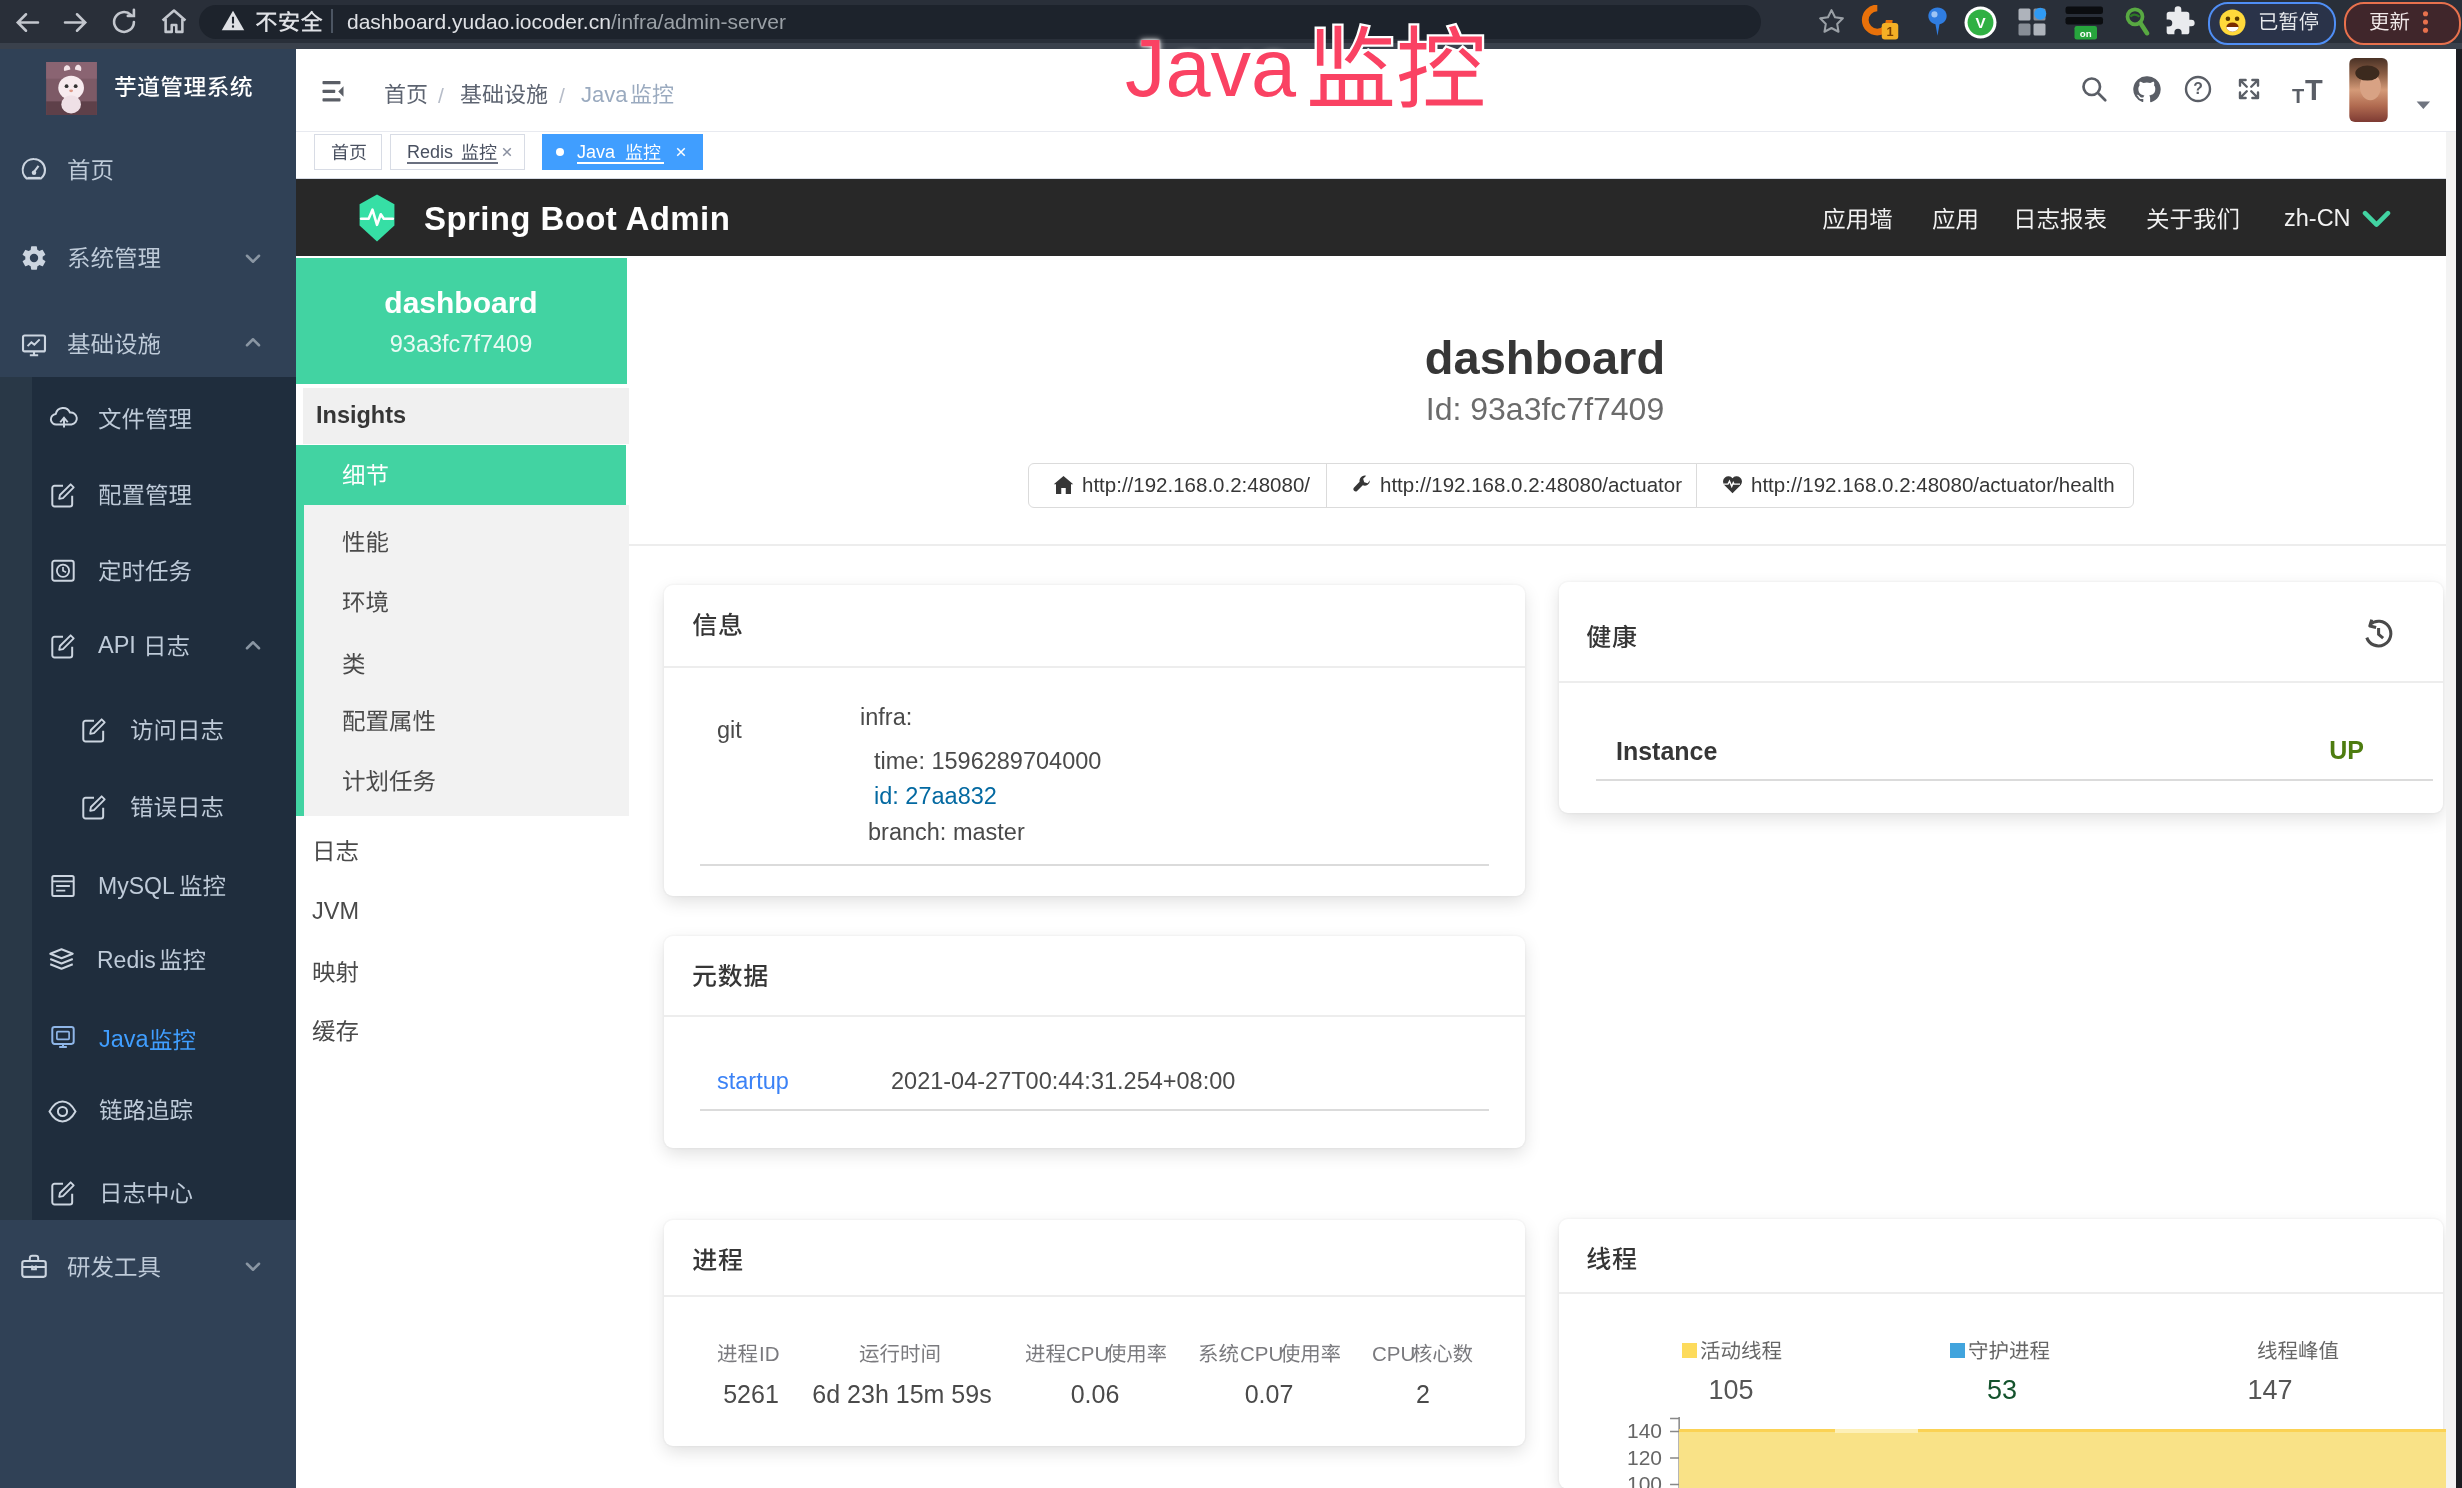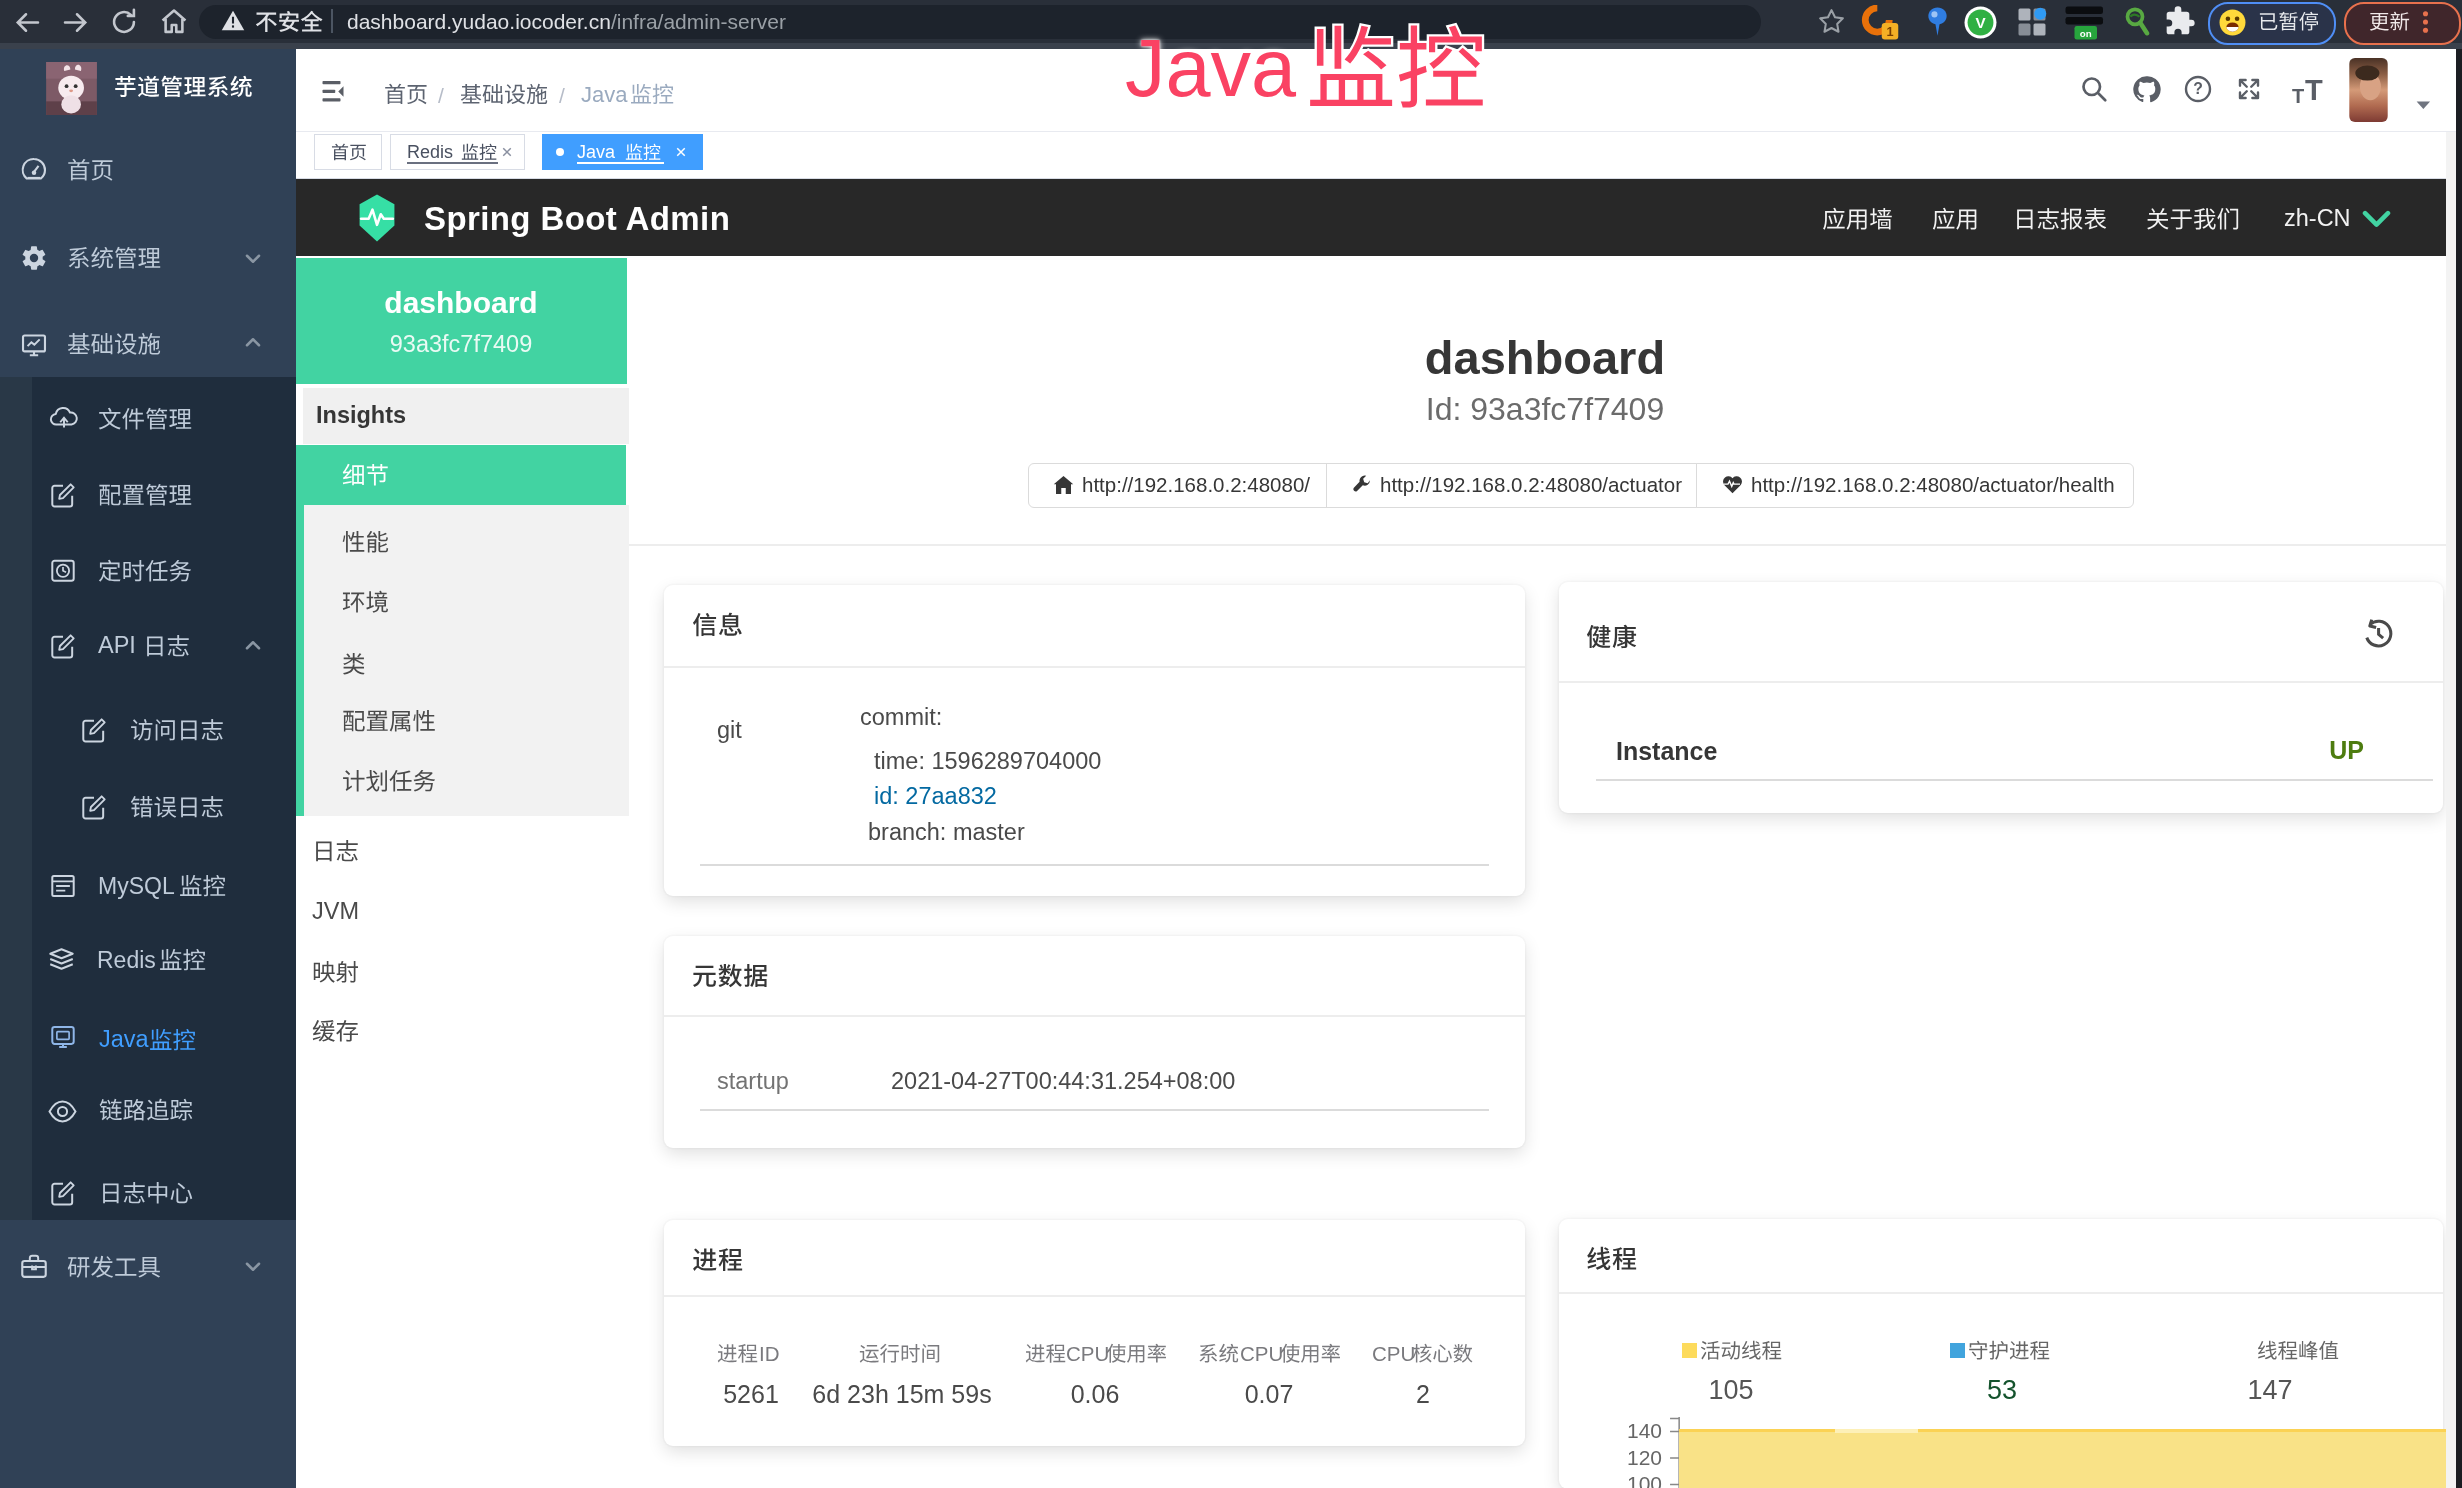--- a/index.html
+++ b/index.html
@@ -654,21 +654,21 @@
     <div style="position:absolute;left:629px;top:544px;width:1826px;height:1.5px;background:#ededed;"></div>
     <div style="position:absolute;left:664px;top:585px;width:861px;height:311px;background:#fff;border-radius:9px;box-shadow:0 6px 16.7px rgba(10,10,10,.12),0 0 0 1.5px rgba(10,10,10,.02)"></div>
     <div style="position:absolute;left:692px;top:612px;line-height:0">
       <svg class="cj" width="52" height="25" viewBox="0 -880 2060 1000" fill="#363636">
         <use href="#m4fe1" x="0"></use>
         <use href="#m606f" x="1030"></use>
       </svg>
     </div>
     <div style="position:absolute;left:664px;top:666px;width:861px;height:1.5px;background:#ededed;"></div>
     <div style="position:absolute;left:717px;top:731px;font:400 23.5px 'Liberation Sans',sans-serif;color:#4a4a4a;white-space:pre;line-height:23.5px;margin-top:-11.8px;">git</div>
-    <div style="position:absolute;left:860px;top:718px;font:400 23.5px 'Liberation Sans',sans-serif;color:#4a4a4a;white-space:pre;line-height:23.5px;margin-top:-11.8px;">commit:</div>
+    <div style="position:absolute;left:860px;top:718px;font:400 23.5px 'Liberation Sans',sans-serif;color:#4a4a4a;white-space:pre;line-height:23.5px;margin-top:-11.8px;">infra:</div>
     <div style="position:absolute;left:874px;top:762px;font:400 23.5px 'Liberation Sans',sans-serif;color:#4a4a4a;white-space:pre;line-height:23.5px;margin-top:-11.8px;">time: 1596289704000</div>
     <div style="position:absolute;left:874px;top:797px;font:400 23.5px 'Liberation Sans',sans-serif;color:#0369a1;white-space:pre;line-height:23.5px;margin-top:-11.8px;">id: 27aa832</div>
     <div style="position:absolute;left:860px;top:833px;font:400 23.5px 'Liberation Sans',sans-serif;color:#4a4a4a;white-space:pre;line-height:23.5px;margin-top:-11.8px;margin-left:8px;">branch: master</div>
     <div style="position:absolute;left:700px;top:864px;width:789px;height:1.5px;background:#dbdbdb;"></div>
     <div style="position:absolute;left:1559px;top:582px;width:884px;height:231px;background:#fff;border-radius:9px;box-shadow:0 6px 16.7px rgba(10,10,10,.12),0 0 0 1.5px rgba(10,10,10,.02)"></div>
     <div style="position:absolute;left:1586px;top:624px;line-height:0">
       <svg class="cj" width="52" height="25" viewBox="0 -880 2060 1000" fill="#363636">
         <use href="#m5065" x="0"></use>
         <use href="#m5eb7" x="1030"></use>
       </svg>
@@ -684,21 +684,21 @@
     <div style="position:absolute;left:1596px;top:779px;width:837px;height:1.5px;background:#dbdbdb;"></div>
     <div style="position:absolute;left:664px;top:936px;width:861px;height:212px;background:#fff;border-radius:9px;box-shadow:0 6px 16.7px rgba(10,10,10,.12),0 0 0 1.5px rgba(10,10,10,.02)"></div>
     <div style="position:absolute;left:692px;top:963px;line-height:0">
       <svg class="cj" width="77" height="25" viewBox="0 -880 3090 1000" fill="#363636">
         <use href="#m5143" x="0"></use>
         <use href="#m6570" x="1030"></use>
         <use href="#m636e" x="2060"></use>
       </svg>
     </div>
     <div style="position:absolute;left:664px;top:1015px;width:861px;height:1.5px;background:#ededed;"></div>
-    <div style="position:absolute;left:717px;top:1082px;font:400 23.5px 'Liberation Sans',sans-serif;color:#737373;white-space:pre;line-height:23.5px;margin-top:-11.8px;">startup</div>
+    <div style="position:absolute;left:717px;top:1082px;font:400 23.5px 'Liberation Sans',sans-serif;color:#3b82f6;white-space:pre;line-height:23.5px;margin-top:-11.8px;">startup</div>
     <div style="position:absolute;left:891px;top:1082px;font:400 23.5px 'Liberation Sans',sans-serif;color:#4a4a4a;white-space:pre;line-height:23.5px;margin-top:-11.8px;">2021-04-27T00:44:31.254+08:00</div>
     <div style="position:absolute;left:700px;top:1109px;width:789px;height:1.5px;background:#dbdbdb;"></div>
     <div style="position:absolute;left:664px;top:1220px;width:861px;height:226px;background:#fff;border-radius:9px;box-shadow:0 6px 16.7px rgba(10,10,10,.12),0 0 0 1.5px rgba(10,10,10,.02)"></div>
     <div style="position:absolute;left:692px;top:1247px;line-height:0">
       <svg class="cj" width="52" height="25" viewBox="0 -880 2060 1000" fill="#363636">
         <use href="#m8fdb" x="0"></use>
         <use href="#m7a0b" x="1030"></use>
       </svg>
     </div>
     <div style="position:absolute;left:664px;top:1295px;width:861px;height:1.5px;background:#ededed;"></div>

